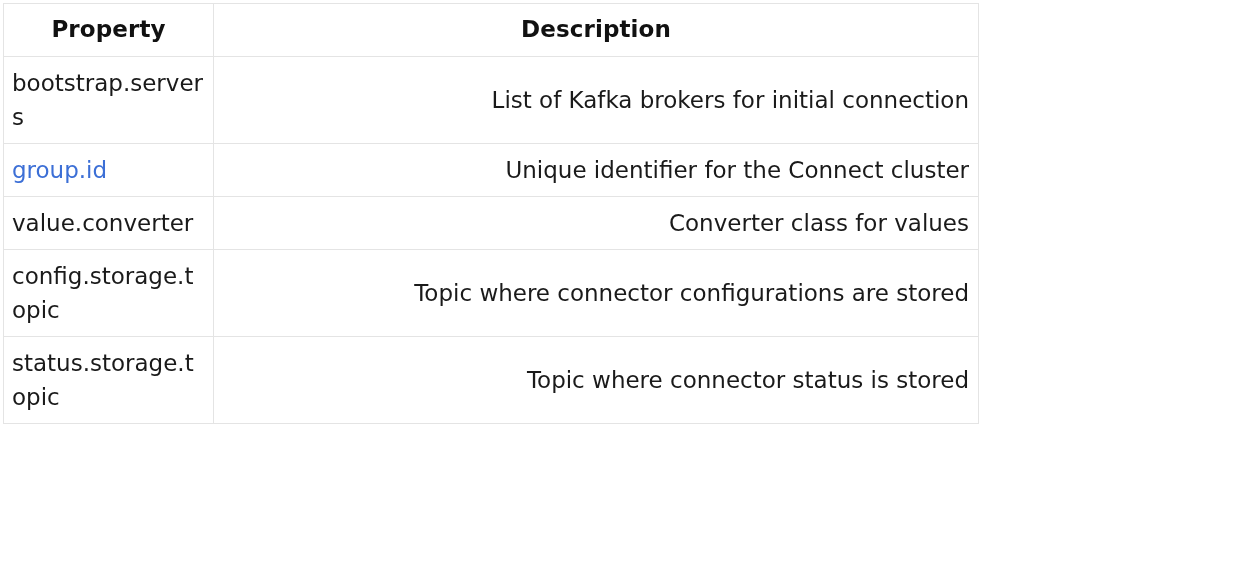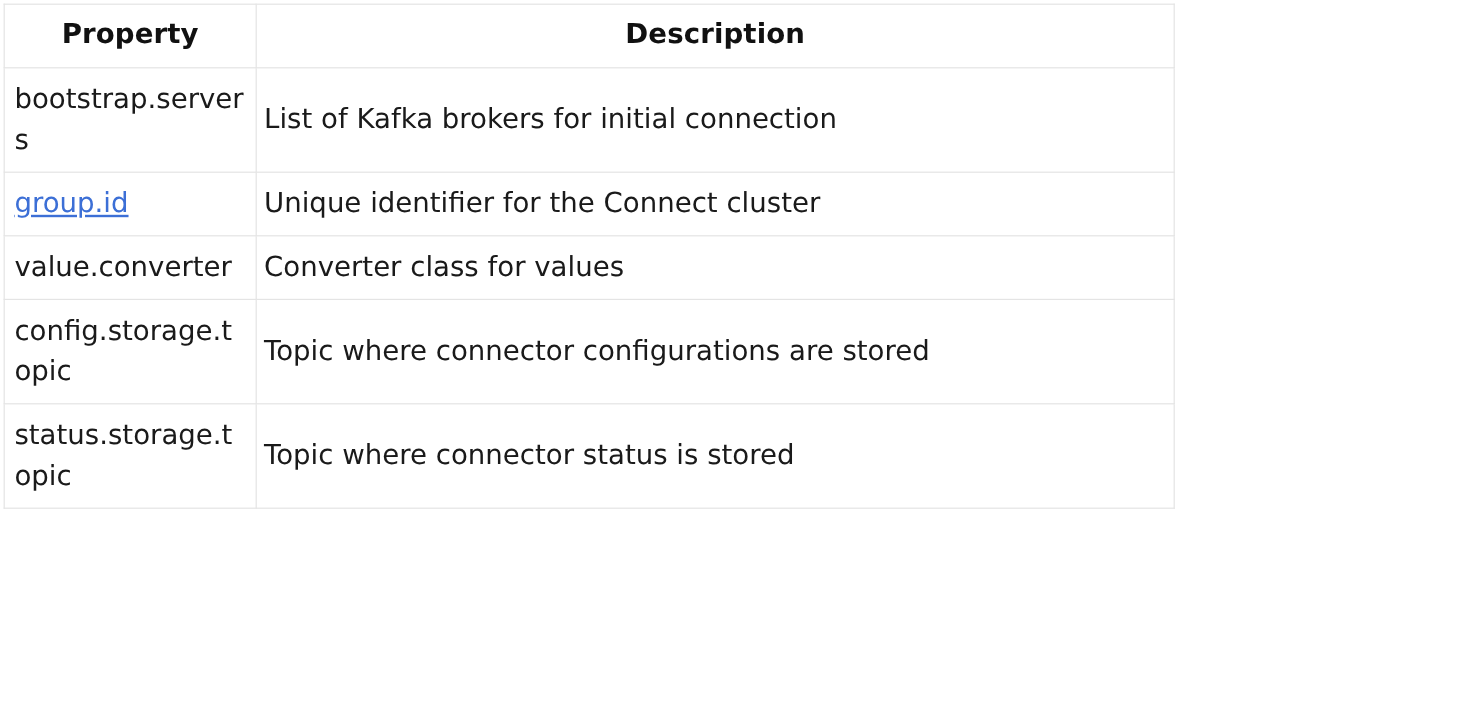--- a/index.html
+++ b/index.html
@@ -59,25 +59,25 @@
     padding: 9px 9px 9px 8px;
     text-align: left;
     word-break: break-word;
     overflow-wrap: break-word;
   }
 
   .props-table tbody td.cell-desc {
     padding-left: 6px;
     word-break: normal;
     white-space: nowrap;
+    text-align: right;
   }
 
   .prop-link {
     color: #3c6fd6;
-    text-decoration: underline;
     text-underline-offset: 2px;
     cursor: pointer;
   }
 
   .plain-text {
     color: #1a1a1a;
   }
 </style>
 </head>
 <body>

